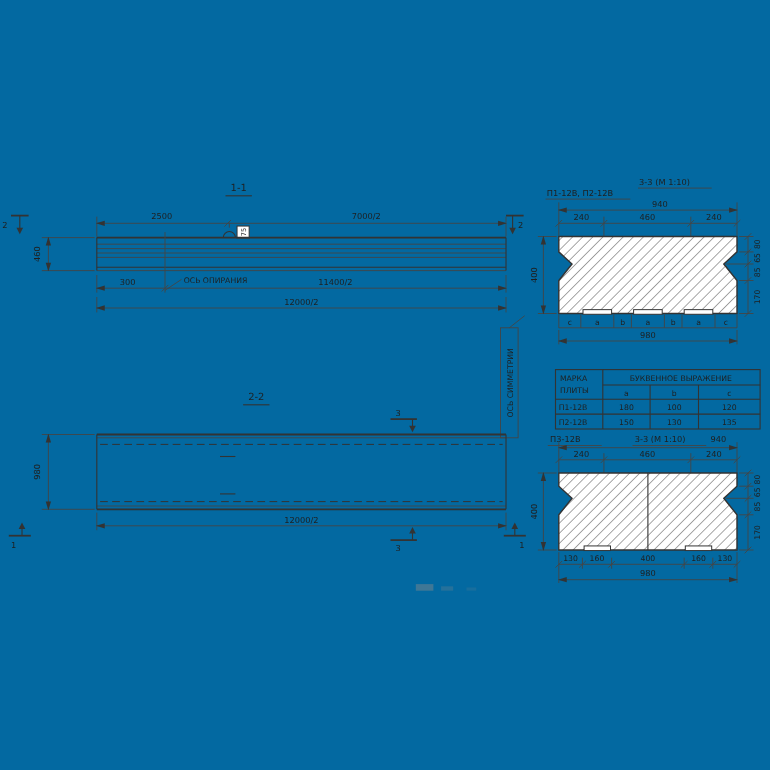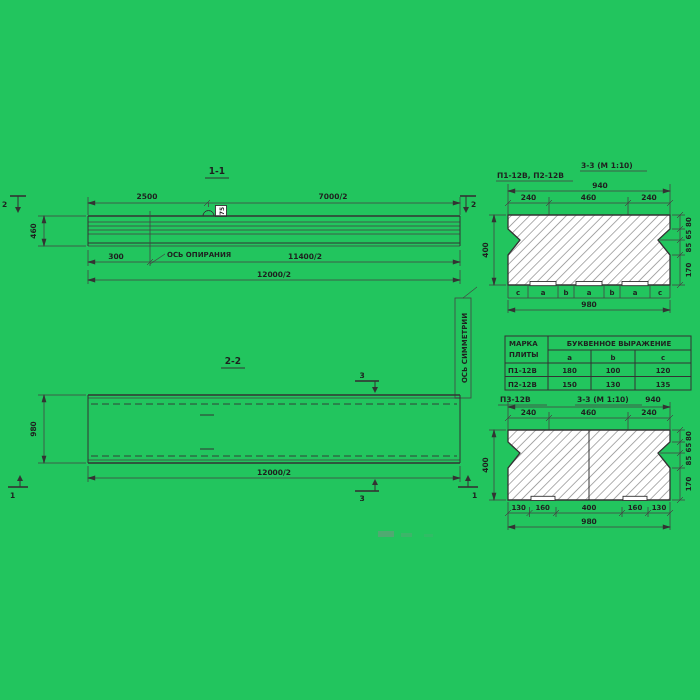--- a/index.html
+++ b/index.html
@@ -1,16 +1,16 @@
 <!DOCTYPE html>
 <html><head>
 <meta charset="utf-8">
 <style>
   html,body{margin:0;padding:0;background:#fff;}
-  #canvas{position:relative;width:700px;height:700px;background:#22c55e;overflow:hidden;font-weight:bold;}
+  #canvas{position:relative;width:700px;height:700px;background:#0369a1;overflow:hidden;}
   svg text{font-family:"DejaVu Sans",sans-serif;fill:#1f1f1f;font-size:7.5px;}
   svg .title{font-size:9px;}
   svg .small{font-size:7px;}
   svg .tiny{font-size:6px;}
   svg .mid{text-anchor:middle;}
   .ln{stroke:#333;stroke-width:1;fill:none;}
   .ln-thick{stroke:#333;stroke-width:1.6;fill:none;}
   .ln-thin{stroke:#444;stroke-width:0.8;fill:none;}
   .dash{stroke:#333;stroke-width:0.9;fill:none;stroke-dasharray:7 4;}
   .body{fill:url(#hatch);stroke:#333;stroke-width:1.3;}

